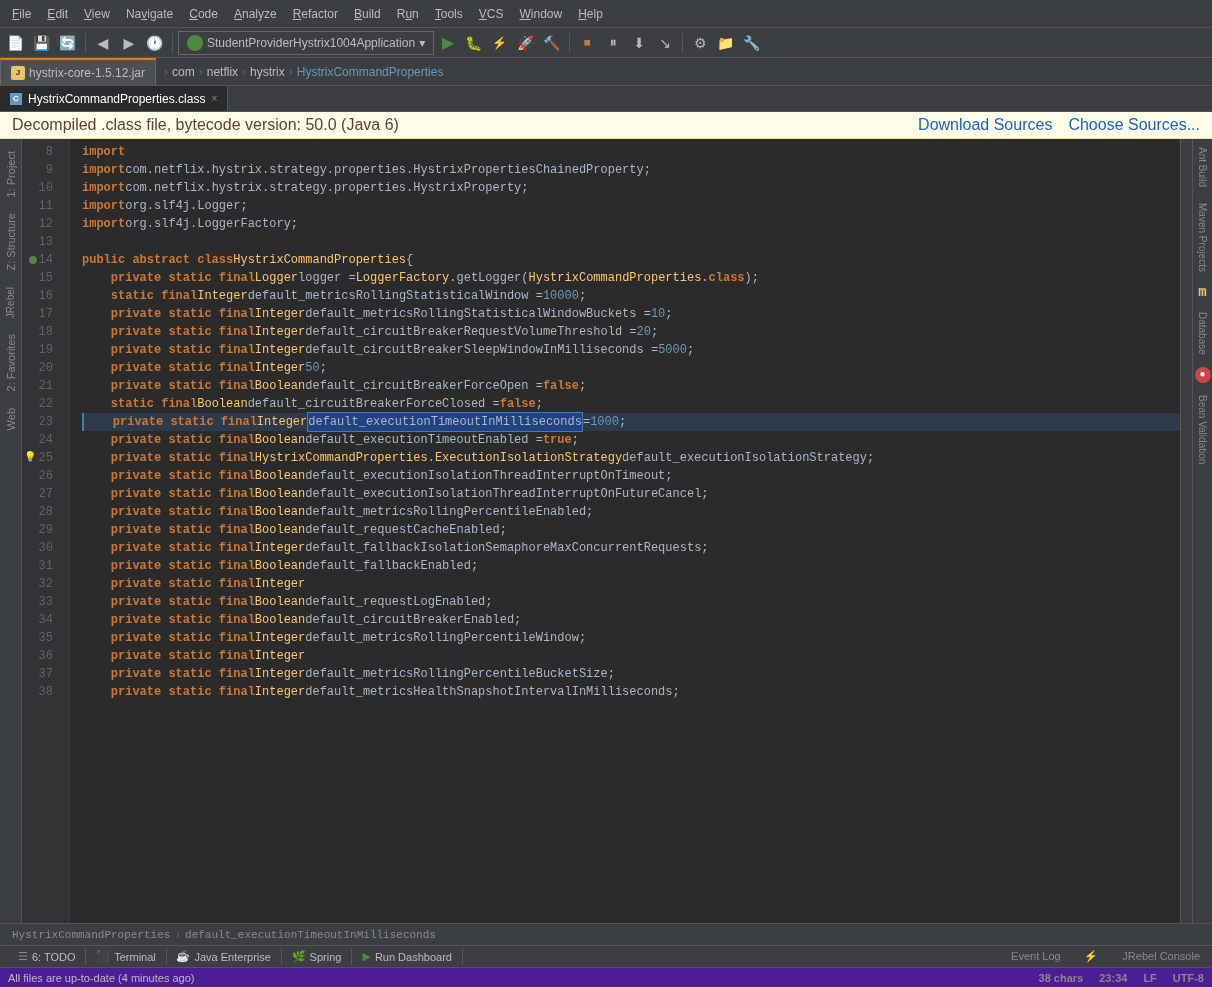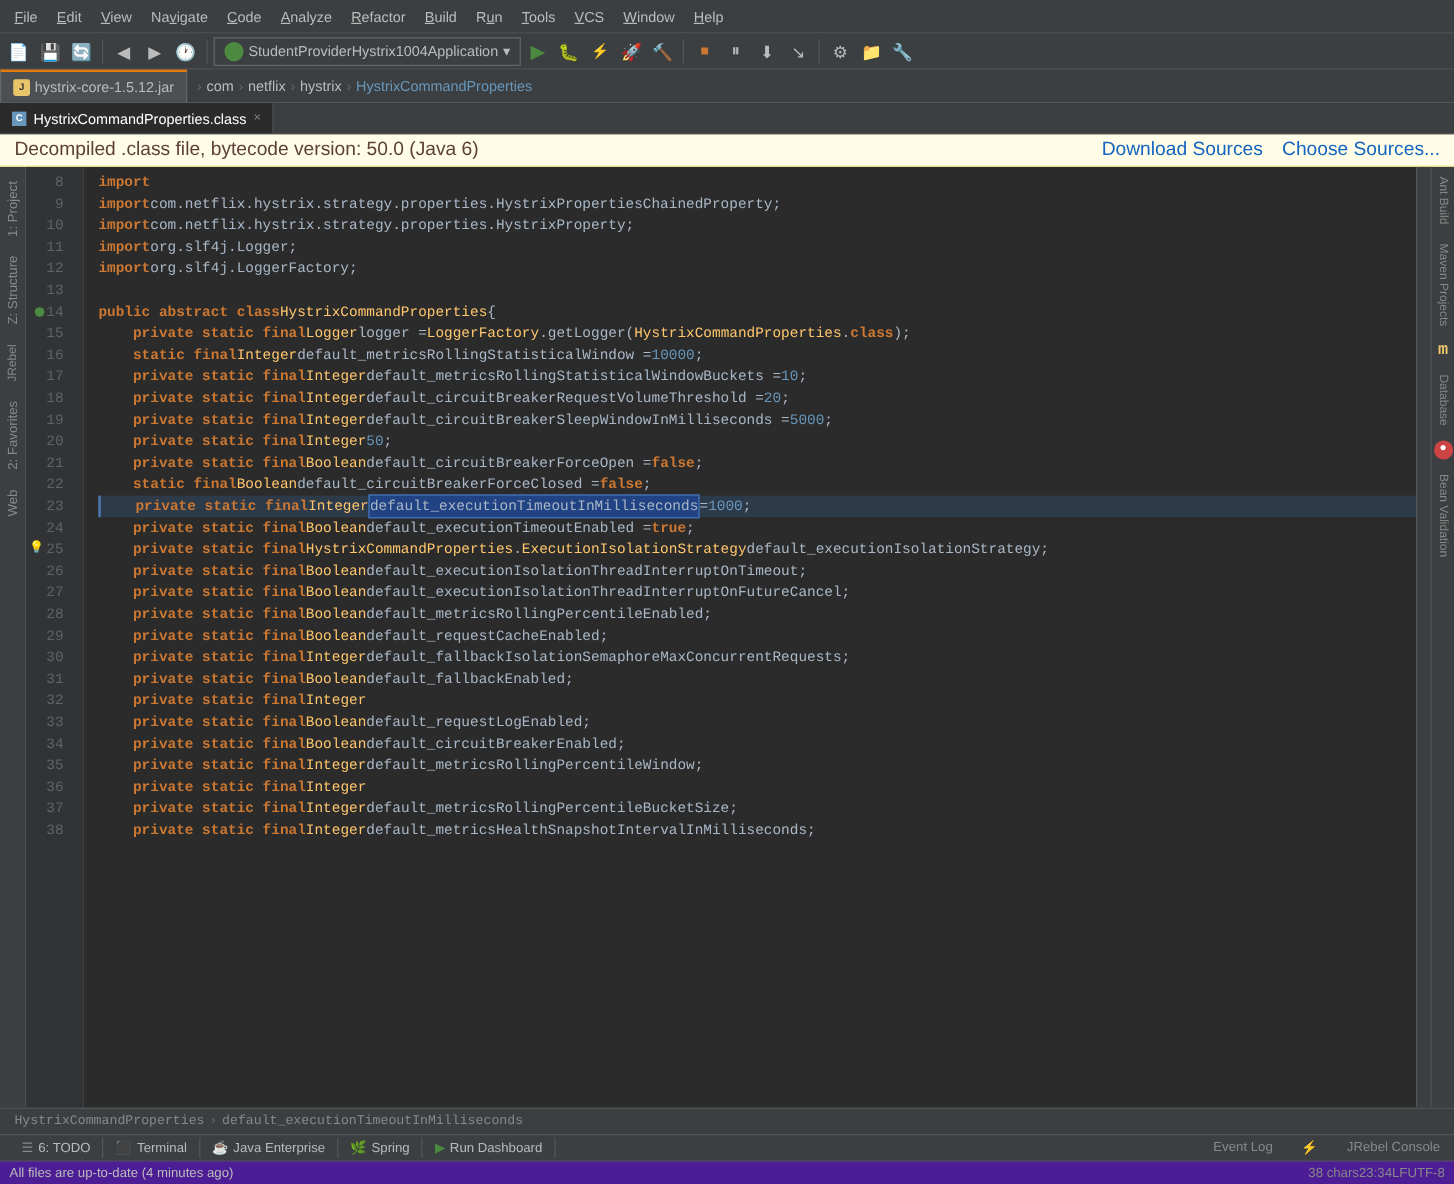--- a/index.html
+++ b/index.html
@@ -731,19 +731,19 @@
   </div>
   <div class="status-right">
     <span class="status-right-item">Event Log</span>
     <span style="color:#e8c46a;">⚡</span>
     <span class="status-right-item">JRebel Console</span>
   </div>
 </div>
 
 <div class="bottom-notification">
   <span>All files are up-to-date (4 minutes ago)</span>
-  <div style="margin-left:auto;display:flex;color:#888;">
+  <div style="margin-left:auto;display:flex;gap:16px;color:#888;font-weight:bold;">
     <span>38 chars</span>
     <span>23:34</span>
     <span>LF</span>
     <span>UTF-8</span>
   </div>
 </div>
 
 </body></html>

